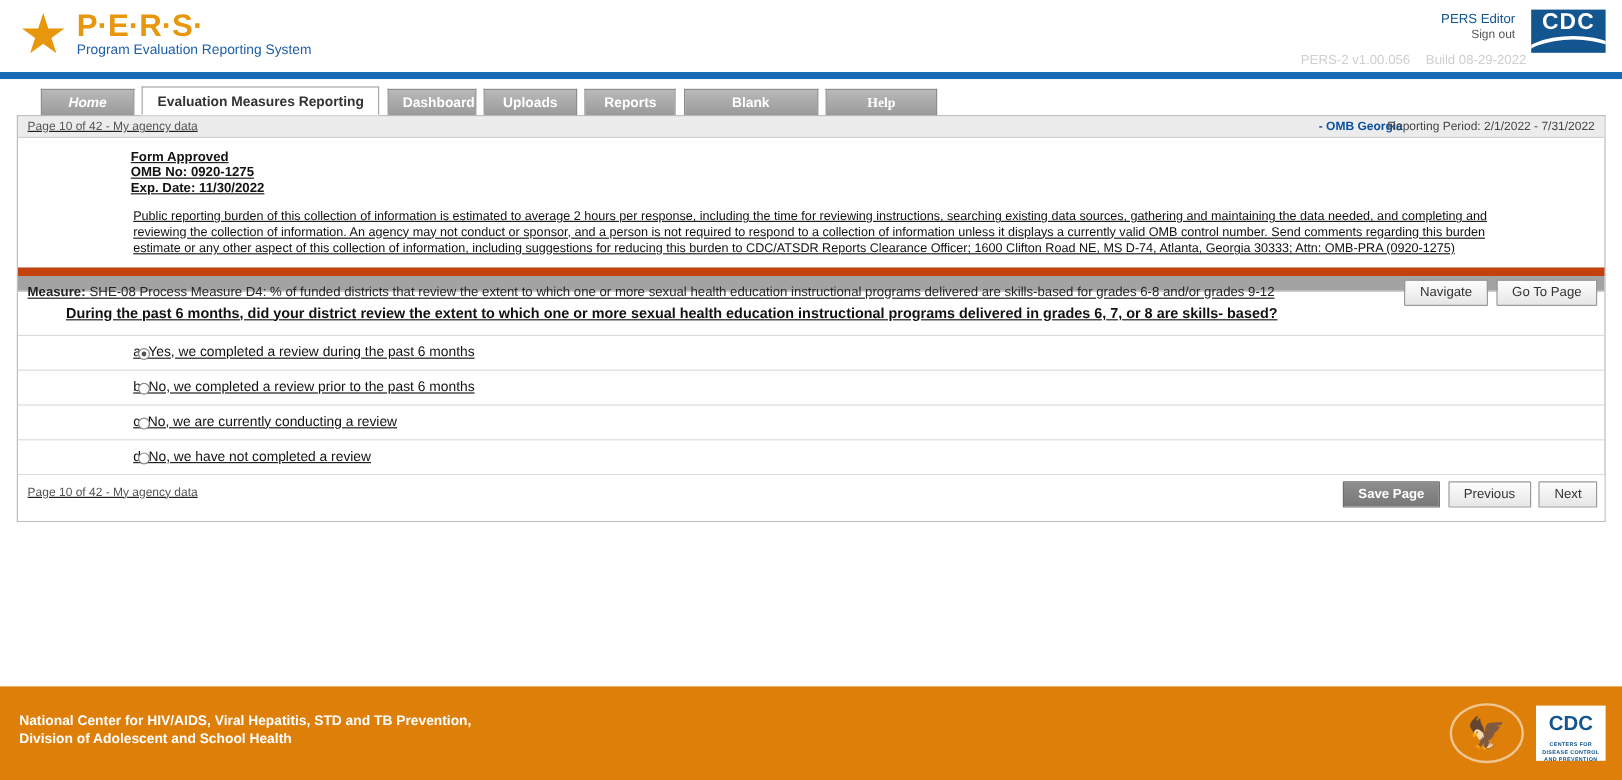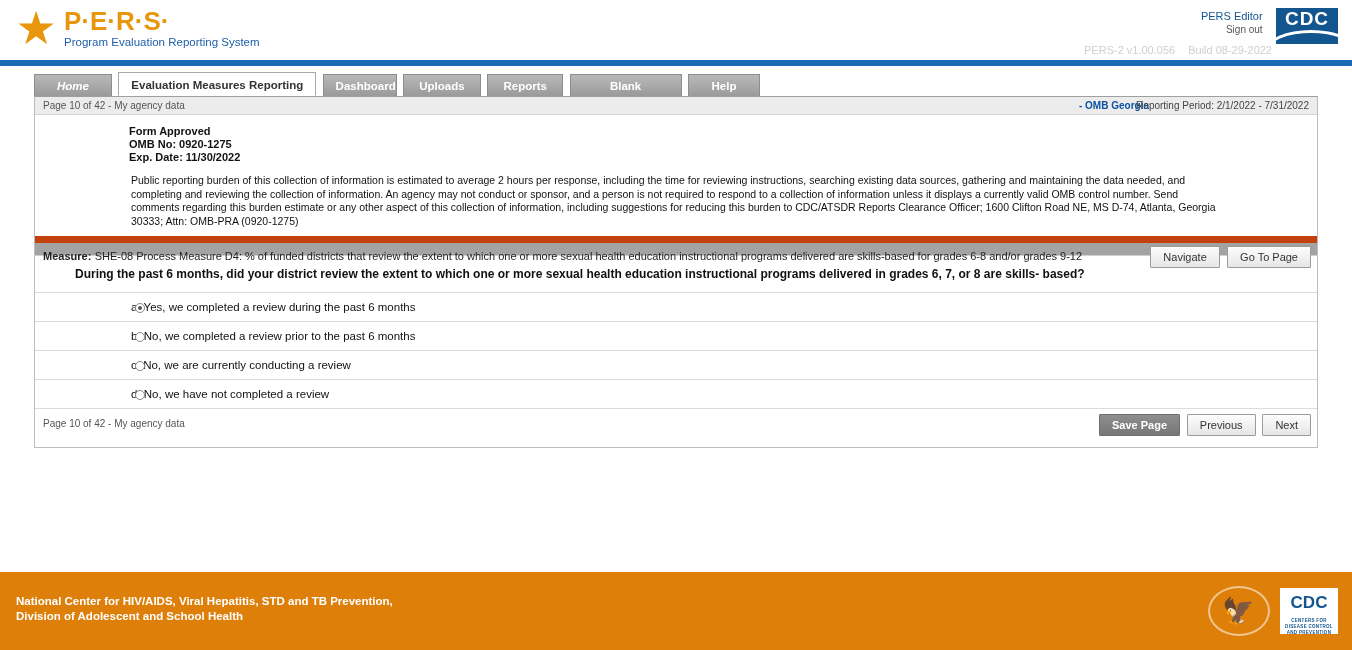--- a/index.html
+++ b/index.html
@@ -120,24 +120,25 @@
     background: #ffffff;
     color: #333333;
     border: 1px solid #a8a8a8;
     border-bottom: 1px solid #fff;
     height: 24px;
     line-height: 24px;
   }
 
   
   .frame {
-    margin: 0 34px;
+    margin: 0 14px;
     border: 1px solid #bdbdbd;
     border-top: 1px solid #9f9f9f;
     background: #fff;
+    text-decoration: underline;
   }
   .subbar {
     background: #ececec;
     border-bottom: 1px solid #d2d2d2;
     height: 18px;
     font-size: 10px;
     color: #555;
     padding: 3px 8px 0 8px;
     position: relative;
   }
@@ -339,21 +340,21 @@
 
 <div class="blue-bar"></div>
 
 <div class="tabbar">
   <div class="tab" style="width:78px;font-style:italic;">Home</div>
   <div class="tab active">Evaluation Measures Reporting</div>
   <div class="tab" style="width:74px;">Dashboard</div>
   <div class="tab" style="width:78px;">Uploads</div>
   <div class="tab" style="width:76px;">Reports</div>
   <div class="tab" style="width:112px;">Blank Questionnaires</div>
-  <div class="tab" style="width:72px;">Help</div>
+  <div class="tab" style="width:93px;font-family:Liberation Serif, serif;">Help</div>
 </div>
 
 <div class="frame">
 
   <div class="subbar">
     <span>Page 10 of 42 - My agency data</span>
     <span class="omb-link">- OMB Georgia</span>
     <span class="period">Reporting Period: 2/1/2022 - 7/31/2022</span>
   </div>
 

